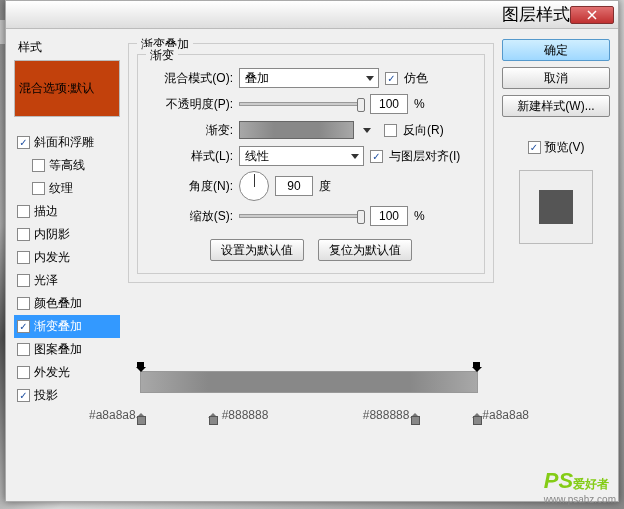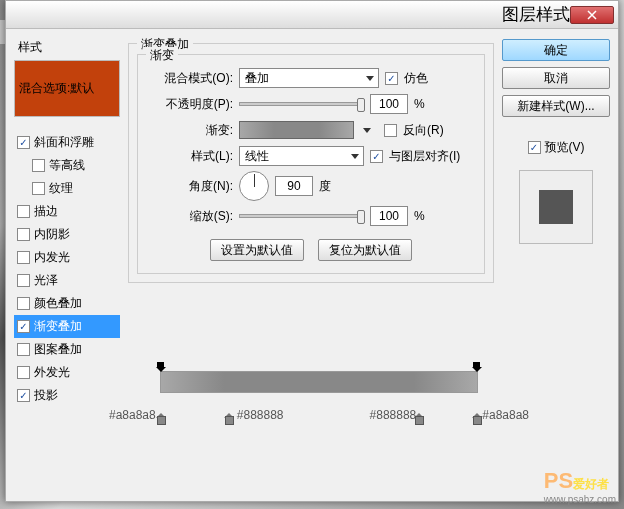--- a/index.html
+++ b/index.html
@@ -37,32 +37,32 @@
 .angle-dial { width: 30px; height: 30px; border: 1px solid #888; border-radius: 50%; background: #fff; position: relative; }
 .angle-dial::after { content: ""; position: absolute; left: 14px; top: 2px; width: 1px; height: 13px; background: #333; }
 .btn { height: 22px; padding: 0 10px; border: 1px solid #888; background: linear-gradient(#fff, #e0e0e0); border-radius: 2px; display: inline-flex; align-items: center; justify-content: center; cursor: pointer; }
 .btn-row { display: flex; gap: 14px; justify-content: center; margin-top: 10px; }
 .right { width: 108px; display: flex; flex-direction: column; gap: 6px; align-items: stretch; padding-top: 2px; }
 .right .btn { width: 100%; height: 22px; }
 .btn.primary { background: linear-gradient(#cfeeff, #9fd8ff); border-color: #5599cc; }
 .preview-chk { display: flex; align-items: center; gap: 4px; margin-top: 16px; justify-content: center; }
 .preview-box { width: 74px; height: 74px; border: 1px solid #bbb; background: #eee; display: flex; align-items: center; justify-content: center; margin: 8px auto 0; }
 .preview-inner { width: 34px; height: 34px; background: #555; }
-.grad-editor { position: absolute; bottom: 100px; left: 24px; right: 8px; }
+.grad-editor { position: absolute; bottom: 100px; left: 4px; right: 8px; }
 .grad-bar { height: 22px; border: 1px solid #999; background: linear-gradient(90deg, #a8a8a8 0%, #888 20%, #888 80%, #a8a8a8 100%); position: relative; margin: 6px 8px 0; }
 .stop-top { position: absolute; top: -10px; width: 10px; height: 10px; }
 .stop-top::before { content: ""; position: absolute; left: 1px; top: 0; width: 7px; height: 6px; background: #000; }
 .stop-top::after { content: ""; position: absolute; left: 0; top: 5px; border-left: 5px solid transparent; border-right: 5px solid transparent; border-top: 5px solid #000; }
 .stop-bot { position: absolute; bottom: -31px; width: 10px; height: 10px; }
 .stop-bot::before { content: ""; position: absolute; left: 0; bottom: 5px; border-left: 5px solid transparent; border-right: 5px solid transparent; border-bottom: 5px solid #777; }
 .stop-bot::after { content: ""; position: absolute; left: 1px; bottom: -2px; width: 7px; height: 7px; background: #888; border: 1px solid #555; }
 .hex { position: absolute; bottom: -30px; font-size: 12px; color: #555; }
 .watermark { position: absolute; right: 8px; bottom: 4px; font-size: 16px; font-weight: bold; z-index: 5; }
-.watermark .ps { color: #fdba74; font-size: 22px; }
-.watermark .txt { color: #fde047; }
+.watermark .ps { color: #84cc16; font-style: italic; font-size: 22px; }
+.watermark .txt { color: #84cc16; }
 .watermark .url { display: block; font-size: 10px; color: #888; text-align: right; font-weight: normal; }
 </style>
 </head>
 <body>
 <div class="bg1"></div>
 <div class="bg2"></div>
 
 <div class="dialog">
   <div class="titlebar">
     <span class="title">图层样式</span>

